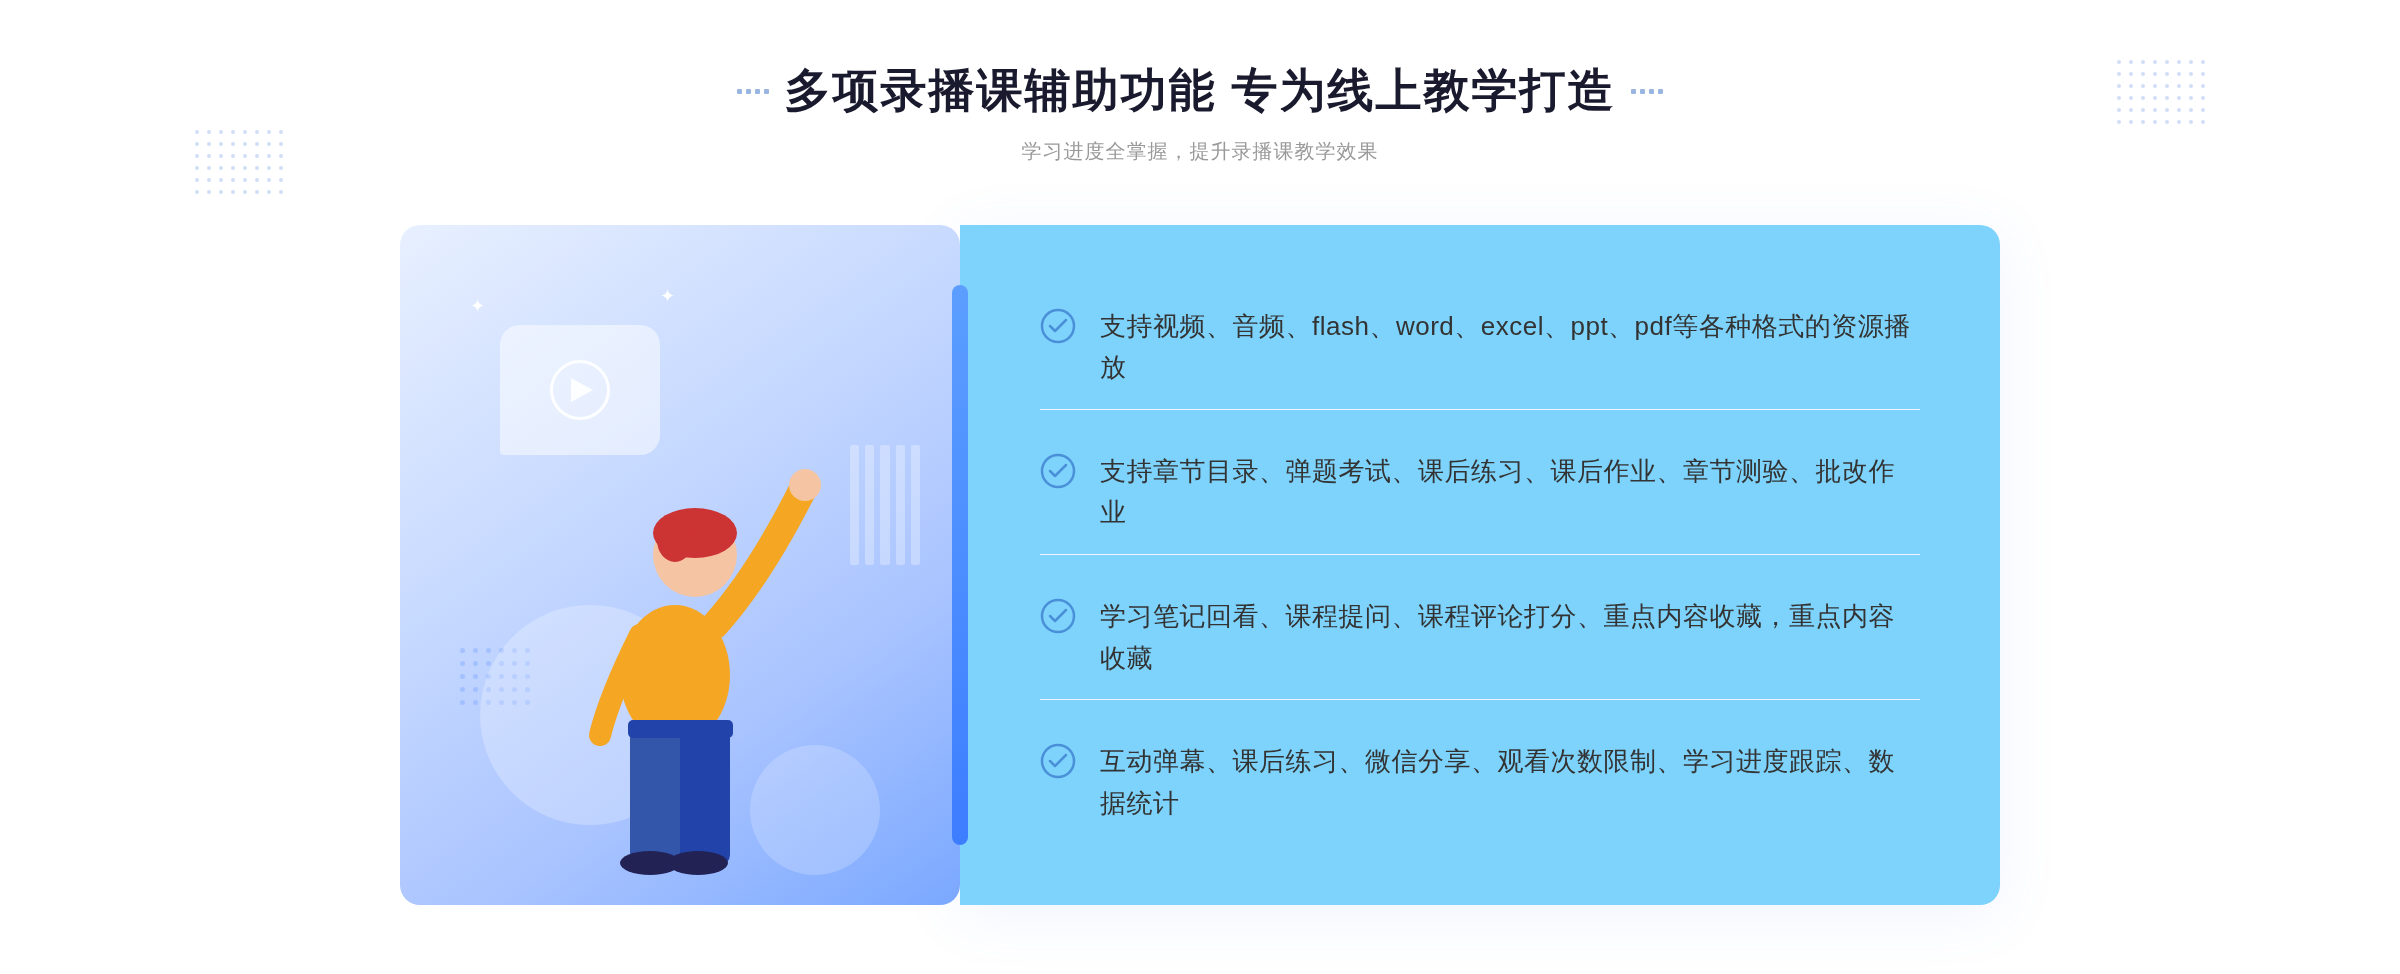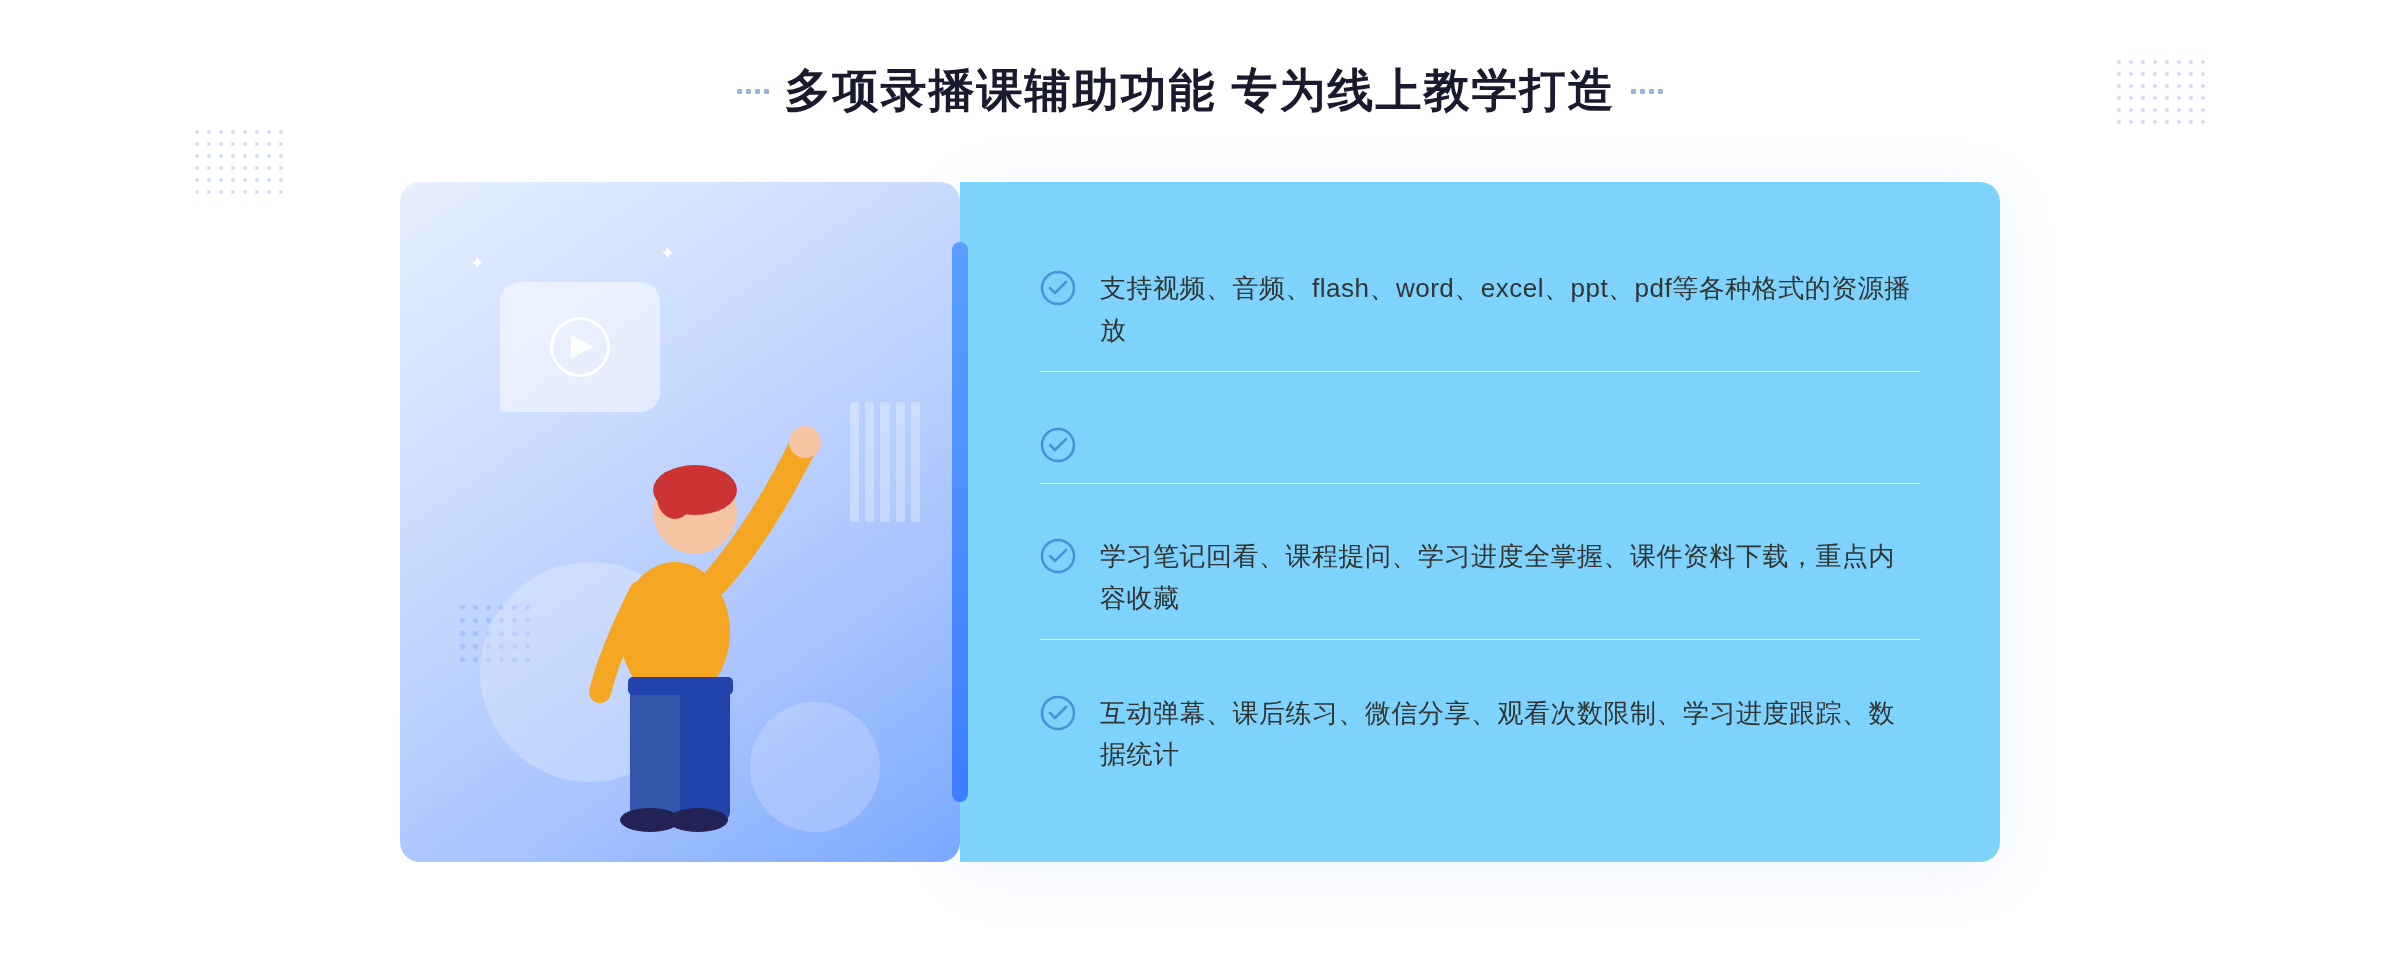--- a/index.html
+++ b/index.html
@@ -442,20 +442,21 @@
           <span></span>
       </span>
       <span>多项录播课辅助功能 专为线上教学打造</span>
       <span class="title-decorator">
         <span></span>
           <span></span>
           <span></span>
           <span></span>
       </span>
     </h1>
+    <p class="subtitle">学习进度全掌握，提升录播课教学效果</p>
   </div>
 
   <div class="content-area">
 
     <div class="left-chevron">»</div>
     <div class="bg-circle-left"></div>
     <div class="stripe-rect-left">
       <div class="stripe-h"></div>
       <div class="stripe-h"></div>
       <div class="stripe-h"></div>
@@ -559,30 +560,31 @@
         <span class="feature-text">支持视频、音频、flash、word、excel、ppt、pdf等各种格式的资源播放</span>
       </div>
 
       <div class="feature-item">
         <span class="check-icon">
           <svg viewBox="0 0 36 36" fill="none" xmlns="http://www.w3.org/2000/svg">
             <circle cx="18" cy="18" r="16" stroke="#4a90d9" stroke-width="2.5"></circle>
             <path d="M10 18 L15 23 L26 12" stroke="#4a90d9" stroke-width="2.5" stroke-linecap="round" stroke-linejoin="round"></path>
           </svg>
         </span>
+        <span class="feature-text">支持章节目录、弹题考试、课后练习、课后作业、章节测验、批改作业</span>
       </div>
 
       <div class="feature-item">
         <span class="check-icon">
           <svg viewBox="0 0 36 36" fill="none" xmlns="http://www.w3.org/2000/svg">
             <circle cx="18" cy="18" r="16" stroke="#4a90d9" stroke-width="2.5"></circle>
             <path d="M10 18 L15 23 L26 12" stroke="#4a90d9" stroke-width="2.5" stroke-linecap="round" stroke-linejoin="round"></path>
           </svg>
         </span>
-        <span class="feature-text">学习笔记回看、课程提问、学习进度全掌握、课件资料下载，重点内容收藏</span>
+        <span class="feature-text">学习笔记回看、课程提问、课程评论打分、重点内容收藏，重点内容收藏</span>
       </div>
 
       <div class="feature-item">
         <span class="check-icon">
           <svg viewBox="0 0 36 36" fill="none" xmlns="http://www.w3.org/2000/svg">
             <circle cx="18" cy="18" r="16" stroke="#4a90d9" stroke-width="2.5"></circle>
             <path d="M10 18 L15 23 L26 12" stroke="#4a90d9" stroke-width="2.5" stroke-linecap="round" stroke-linejoin="round"></path>
           </svg>
         </span>
         <span class="feature-text">互动弹幕、课后练习、微信分享、观看次数限制、学习进度跟踪、数据统计</span>

